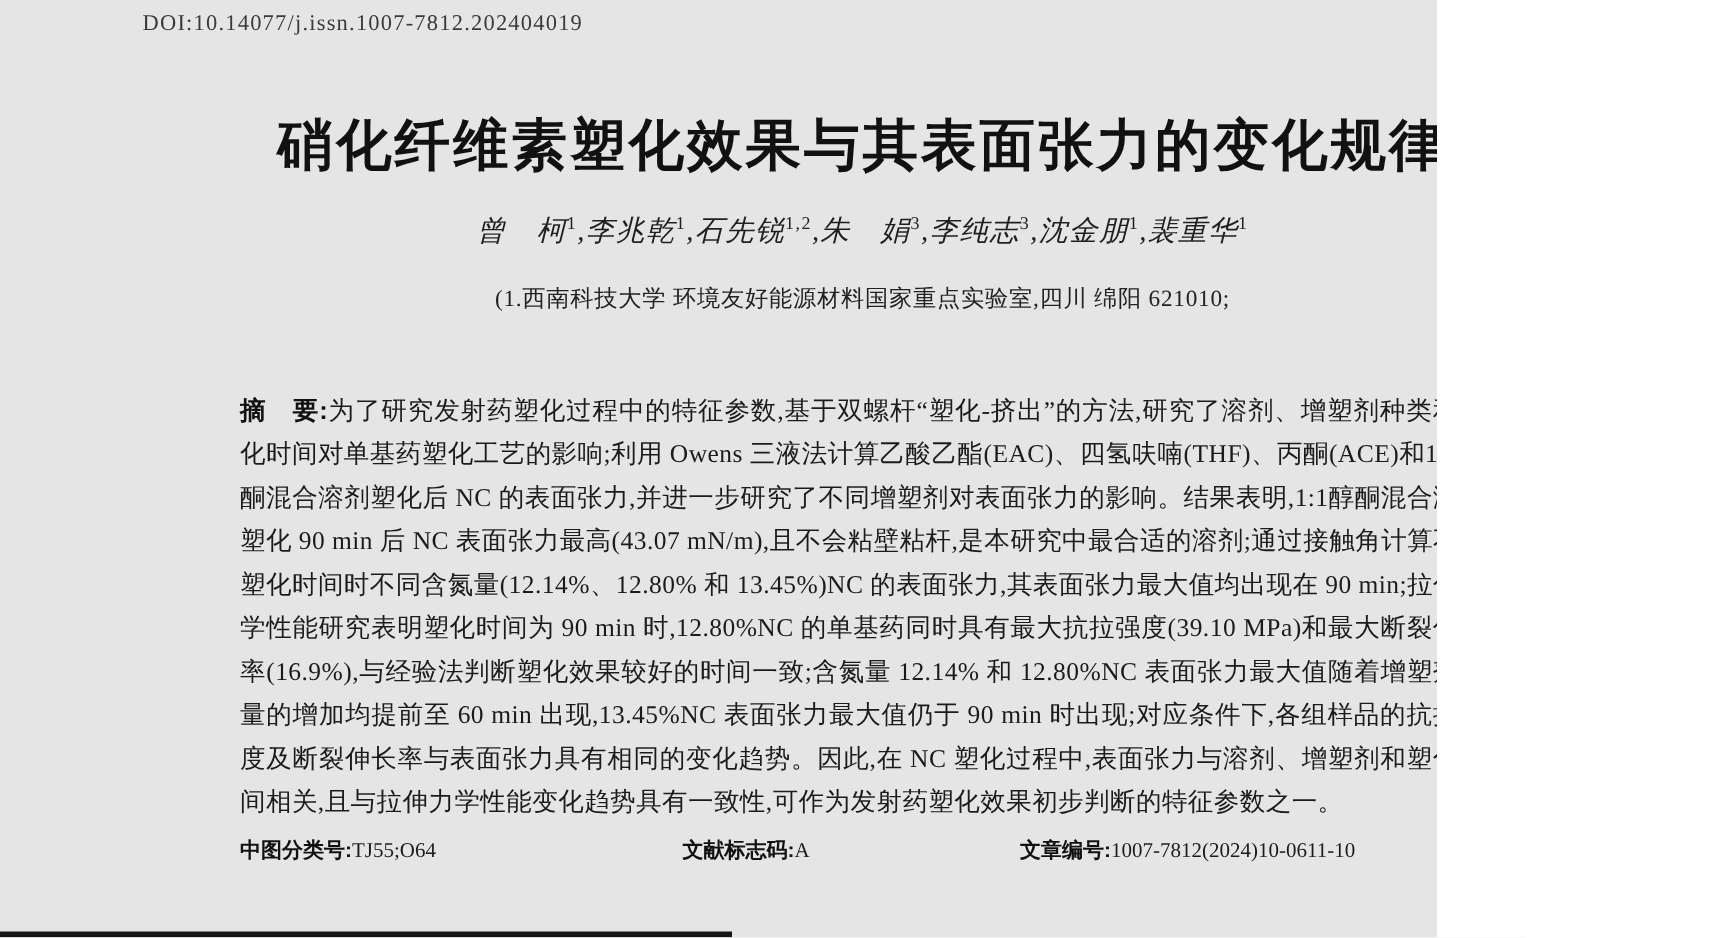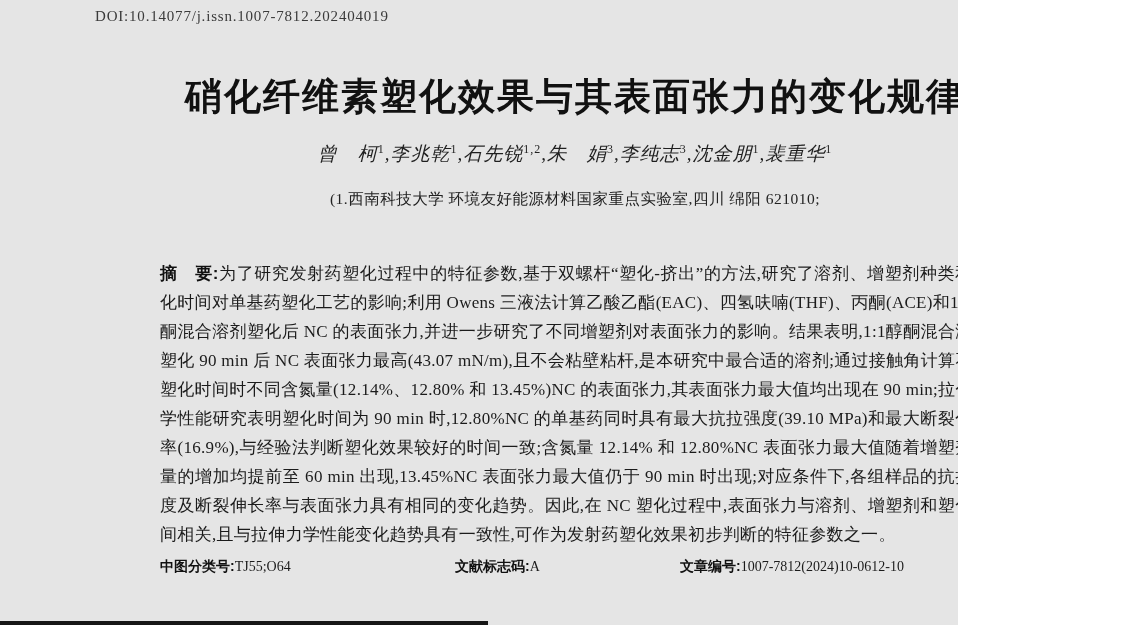--- a/index.html
+++ b/index.html
@@ -117,19 +117,19 @@
     <span><span>曾　柯</span><sup>1</sup><span>,</span></span><span><span>李兆乾</span><sup>1</sup><span>,</span></span><span><span>石先锐</span><sup>1,2</sup><span>,</span></span><span><span>朱　娟</span><sup>3</sup><span>,</span></span><span><span>李纯志</span><sup>3</sup><span>,</span></span><span><span>沈金朋</span><sup>1</sup><span>,</span></span><span><span>裴重华</span><sup>1</sup><span></span></span>
   </div>
 
   <div class="affil affil-1">(1.西南科技大学 环境友好能源材料国家重点实验室,四川 绵阳 621010;</div>
 
   <div class="body-block">
     <p class="abstract"><span class="label-bold">摘　要:</span><span>为了研究发射药塑化过程中的特征参数,基于双螺杆“塑化-挤出”的方法,研究了溶剂、增塑剂种类和塑化时间对单基药塑化工艺的影响;利用 Owens 三液法计算乙酸乙酯(EAC)、四氢呋喃(THF)、丙酮(ACE)和1:1醇酮混合溶剂塑化后 NC 的表面张力,并进一步研究了不同增塑剂对表面张力的影响。结果表明,1:1醇酮混合溶剂塑化 90 min 后 NC 表面张力最高(43.07 mN/m),且不会粘壁粘杆,是本研究中最合适的溶剂;通过接触角计算不同塑化时间时不同含氮量(12.14%、12.80% 和 13.45%)NC 的表面张力,其表面张力最大值均出现在 90 min;拉伸力学性能研究表明塑化时间为 90 min 时,12.80%NC 的单基药同时具有最大抗拉强度(39.10 MPa)和最大断裂伸长率(16.9%),与经验法判断塑化效果较好的时间一致;含氮量 12.14% 和 12.80%NC 表面张力最大值随着增塑剂含量的增加均提前至 60 min 出现,13.45%NC 表面张力最大值仍于 90 min 时出现;对应条件下,各组样品的抗拉强度及断裂伸长率与表面张力具有相同的变化趋势。因此,在 NC 塑化过程中,表面张力与溶剂、增塑剂和塑化时间相关,且与拉伸力学性能变化趋势具有一致性,可作为发射药塑化效果初步判断的特征参数之一。</span></p>
     <div class="classification">
       <span class="clc-group"><span class="label-bold">中图分类号:</span><span>TJ55;O64</span></span>
       <span class="doccode-group"><span class="label-bold">文献标志码:</span><span>A</span></span>
-      <span class="articleid-group"><span class="label-bold">文章编号:</span><span>1007-7812(2024)10-0612-10</span></span>
+      <span class="articleid-group"><span class="label-bold">文章编号:</span><span>1007-7812(2024)10-0611-10</span></span>
     </div>
   </div>
 
   <div class="scan-artifact-bottom"></div>
 
 </div>
 
 </body></html>

